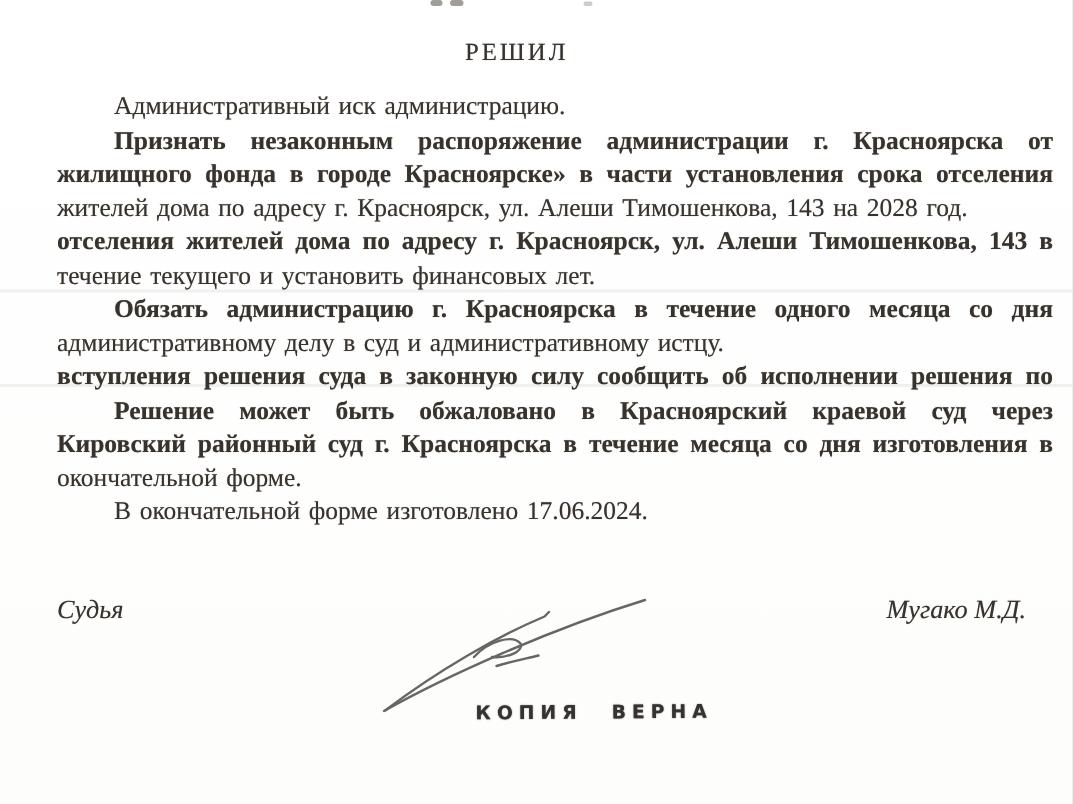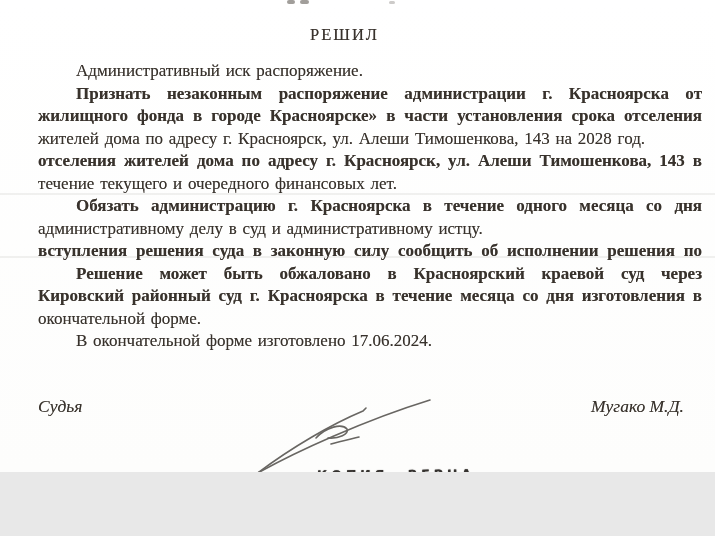--- a/index.html
+++ b/index.html
@@ -3,21 +3,21 @@
 <meta charset="utf-8">
 <style>
   html,body{margin:0;padding:0;}
   body{
     width:715px;height:536px;
     background:#e8e8e8;
     font-family:"Liberation Serif","DejaVu Serif",serif;
   }
   .page{
     position:relative;
-    width:715px;height:472px;
+    width:715px;height:536px;
     background:linear-gradient(180deg,#ffffff 0%,#fdfdfc 100%);
     overflow:hidden;
     color:#38322c;
   }
   
   .artifact{position:absolute;background:#6f6a64;border-radius:2px;opacity:.65;}
   .streak{position:absolute;left:0;width:715px;height:2px;background:rgba(120,114,106,.10);}
 
   .heading{
     position:absolute;left:0;top:25px;width:715px;
@@ -79,30 +79,30 @@
   <div class="artifact" style="left:287px;top:0;width:8px;height:4px;"></div>
   <div class="artifact" style="left:300px;top:0;width:9px;height:4px;"></div>
   <div class="artifact" style="left:389px;top:1px;width:6px;height:3px;opacity:.35;"></div>
   <div class="streak" style="top:193px;"></div>
   <div class="streak" style="top:256px;"></div>
 
   <div class="heading">РЕШИЛ</div>
 
   <div class="doc-body">
       <div class="paragraph">
-        <div class="line first">Административный иск распоряжение.</div>
+        <div class="line first">Административный иск администрацию.</div>
       </div>
       <div class="paragraph">
         <div class="line first fill">Признать незаконным распоряжение администрации г. Красноярска от</div>
         <div class="line fill">жилищного фонда в городе Красноярске» в части установления срока отселения</div>
         <div class="line">жителей дома по адресу г. Красноярск, ул. Алеши Тимошенкова, 143 на 2028 год.</div>
       </div>
       <div class="paragraph">
         <div class="line fill">отселения жителей дома по адресу г. Красноярск, ул. Алеши Тимошенкова, 143 в</div>
-        <div class="line">течение текущего и очередного финансовых лет.</div>
+        <div class="line">течение текущего и установить финансовых лет.</div>
       </div>
       <div class="paragraph">
         <div class="line first fill">Обязать администрацию г. Красноярска в течение одного месяца со дня</div>
         <div class="line">административному делу в суд и административному истцу.</div>
         <div class="line fill">вступления решения суда в законную силу сообщить об исполнении решения по</div>
       </div>
       <div class="paragraph">
         <div class="line first fill">Решение может быть обжаловано в Красноярский краевой суд через</div>
         <div class="line fill">Кировский районный суд г. Красноярска в течение месяца со дня изготовления в</div>
         <div class="line">окончательной форме.</div>

